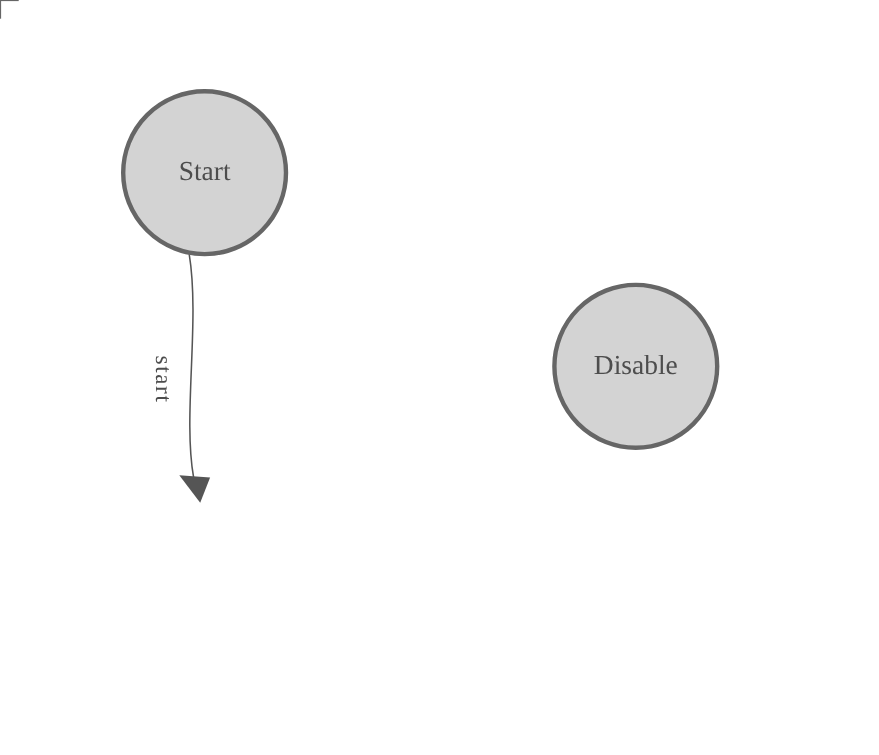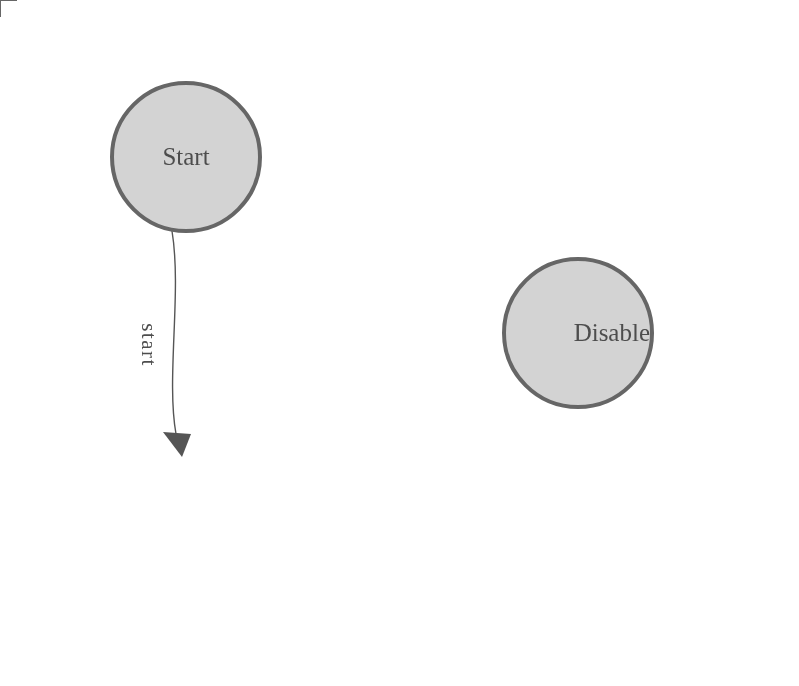--- a/index.html
+++ b/index.html
@@ -80,19 +80,19 @@
   <svg class="edge-layer" width="799" height="686" viewBox="0 0 799 686">
     <path d="M 172 231 C 182 292 166 378 176 434"></path>
     <polygon points="163,432 191,434 182,457"></polygon>
   </svg>
 
   <div class="node" style="left: 110px; top: 81px; height: 152px; width: 152px;">
     <span class="node-label">Start</span>
   </div>
 
 
-  <div class="node" style="left: 502px; top: 257px; height: 152px; width: 152px; justify-content: flex-end;">
+  <div class="node" style="left: 502px; top: 257px; height: 152px; width: 152px;">
     <span class="node-label">Disable</span>
   </div>
 
   <span class="edge-label" style="left: 148px; top: 345px; transform: translate(-50%, -50%) rotate(90deg);">start</span>
 
 </div>
 
 </body></html>

